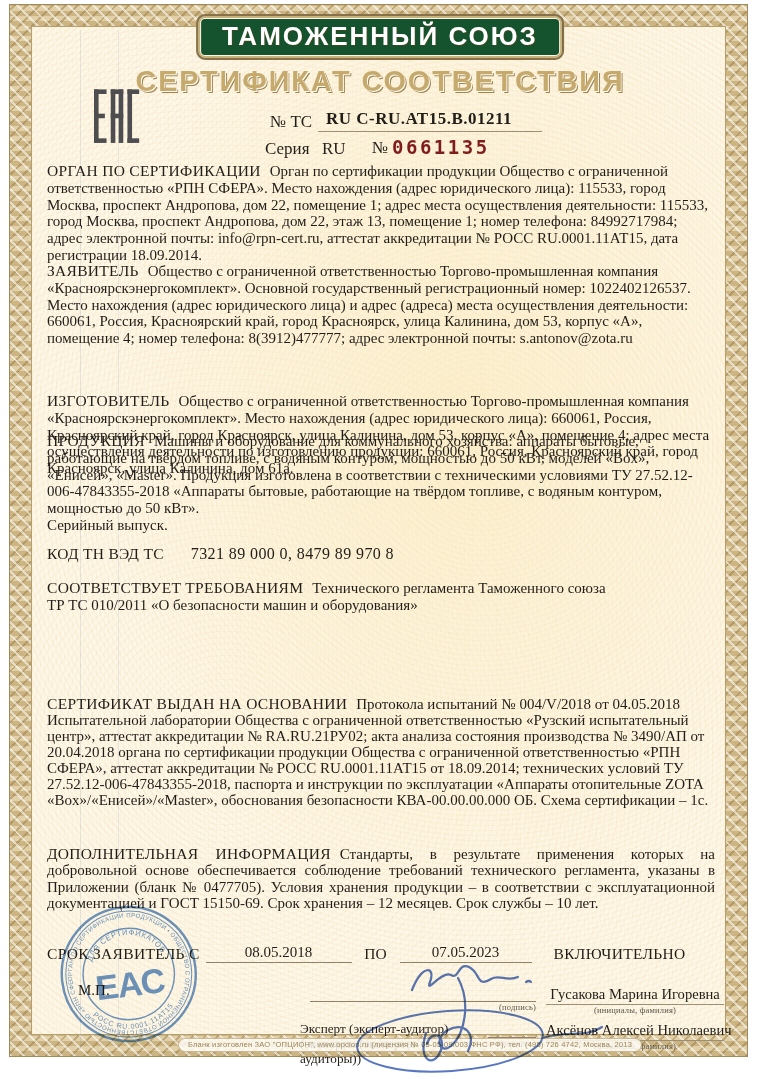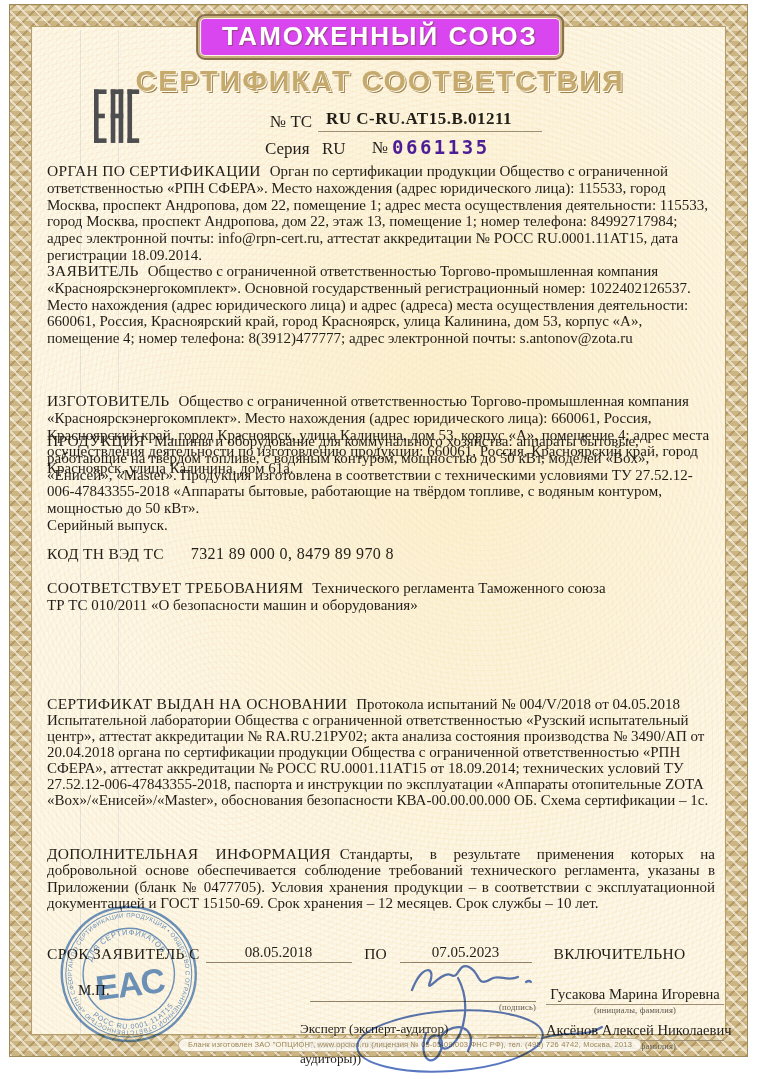--- a/index.html
+++ b/index.html
@@ -26,21 +26,21 @@
       radial-gradient(ellipse at 62% 40%, rgba(250,233,185,.6), rgba(250,233,185,0) 60%),
       repeating-radial-gradient(circle at 65% 42%, rgba(236,206,126,.13) 0 1.5px, rgba(0,0,0,0) 1.5px 5px),
       repeating-radial-gradient(circle at 28% 72%, rgba(242,186,148,.09) 0 1.5px, rgba(0,0,0,0) 1.5px 6px),
       repeating-linear-gradient(90deg, rgba(240,220,150,.10) 0 1px, rgba(0,0,0,0) 1px 4px);
   }
   .fold{position:absolute;top:30px;bottom:30px;width:1px;background:rgba(100,130,180,.14);z-index:1;}
 
   
   .banner{
     position:absolute;top:14px;left:50%;transform:translateX(-50%);
-    background:#d946ef;border:2px solid #86714a;border-radius:9px;
+    background:#14532d;border:2px solid #86714a;border-radius:9px;
     box-shadow: inset 0 0 0 2px #c9b17c, inset 0 0 0 3px #fdf7e8;
     padding:5px 24px 6px;z-index:3;
     font-family:"Liberation Sans", sans-serif;font-weight:bold;
     font-size:26px;letter-spacing:2px;color:#ffffff;
     text-shadow:1px 1px 1px rgba(90,70,30,.55);
     white-space:nowrap;
   }
   .cert-title{
     position:absolute;top:64px;left:50%;transform:translateX(-50%) scaleX(.96);
     z-index:2;font-family:"Liberation Sans", sans-serif;font-weight:bold;
@@ -54,21 +54,21 @@
     position:absolute;left:318px;top:109px;width:216px;z-index:2;
     border-bottom:1px solid #9c8f74;padding:0 0 2px 8px;
     font-size:17px;font-weight:bold;letter-spacing:.5px;white-space:nowrap;
   }
   .series-label{position:absolute;left:265px;top:139px;font-size:17px;z-index:2;}
   .series-region{position:absolute;left:322px;top:139px;font-size:17px;z-index:2;}
   .serial-prefix{position:absolute;left:372px;top:138px;font-size:17px;z-index:2;}
   .serial-number{
     position:absolute;left:392px;top:136px;z-index:2;
     font-family:"DejaVu Sans Mono", monospace;font-weight:bold;
-    font-size:19px;letter-spacing:2.5px;color:#4c1d95;
+    font-size:19px;letter-spacing:2.5px;color:#7f1d1d;
   }
 
   
   .para{position:absolute;left:47px;width:668px;margin:0;z-index:2;
     font-size:15px;line-height:16.8px;}
   .s-label{font-size:15.5px;letter-spacing:.3px;margin-right:9px;}
   .s-text{white-space:pre-line;}
   #p-organ{top:163px;}
   #p-applicant{top:263px;}
   #p-manufacturer{top:353px;margin-top:40px;}

